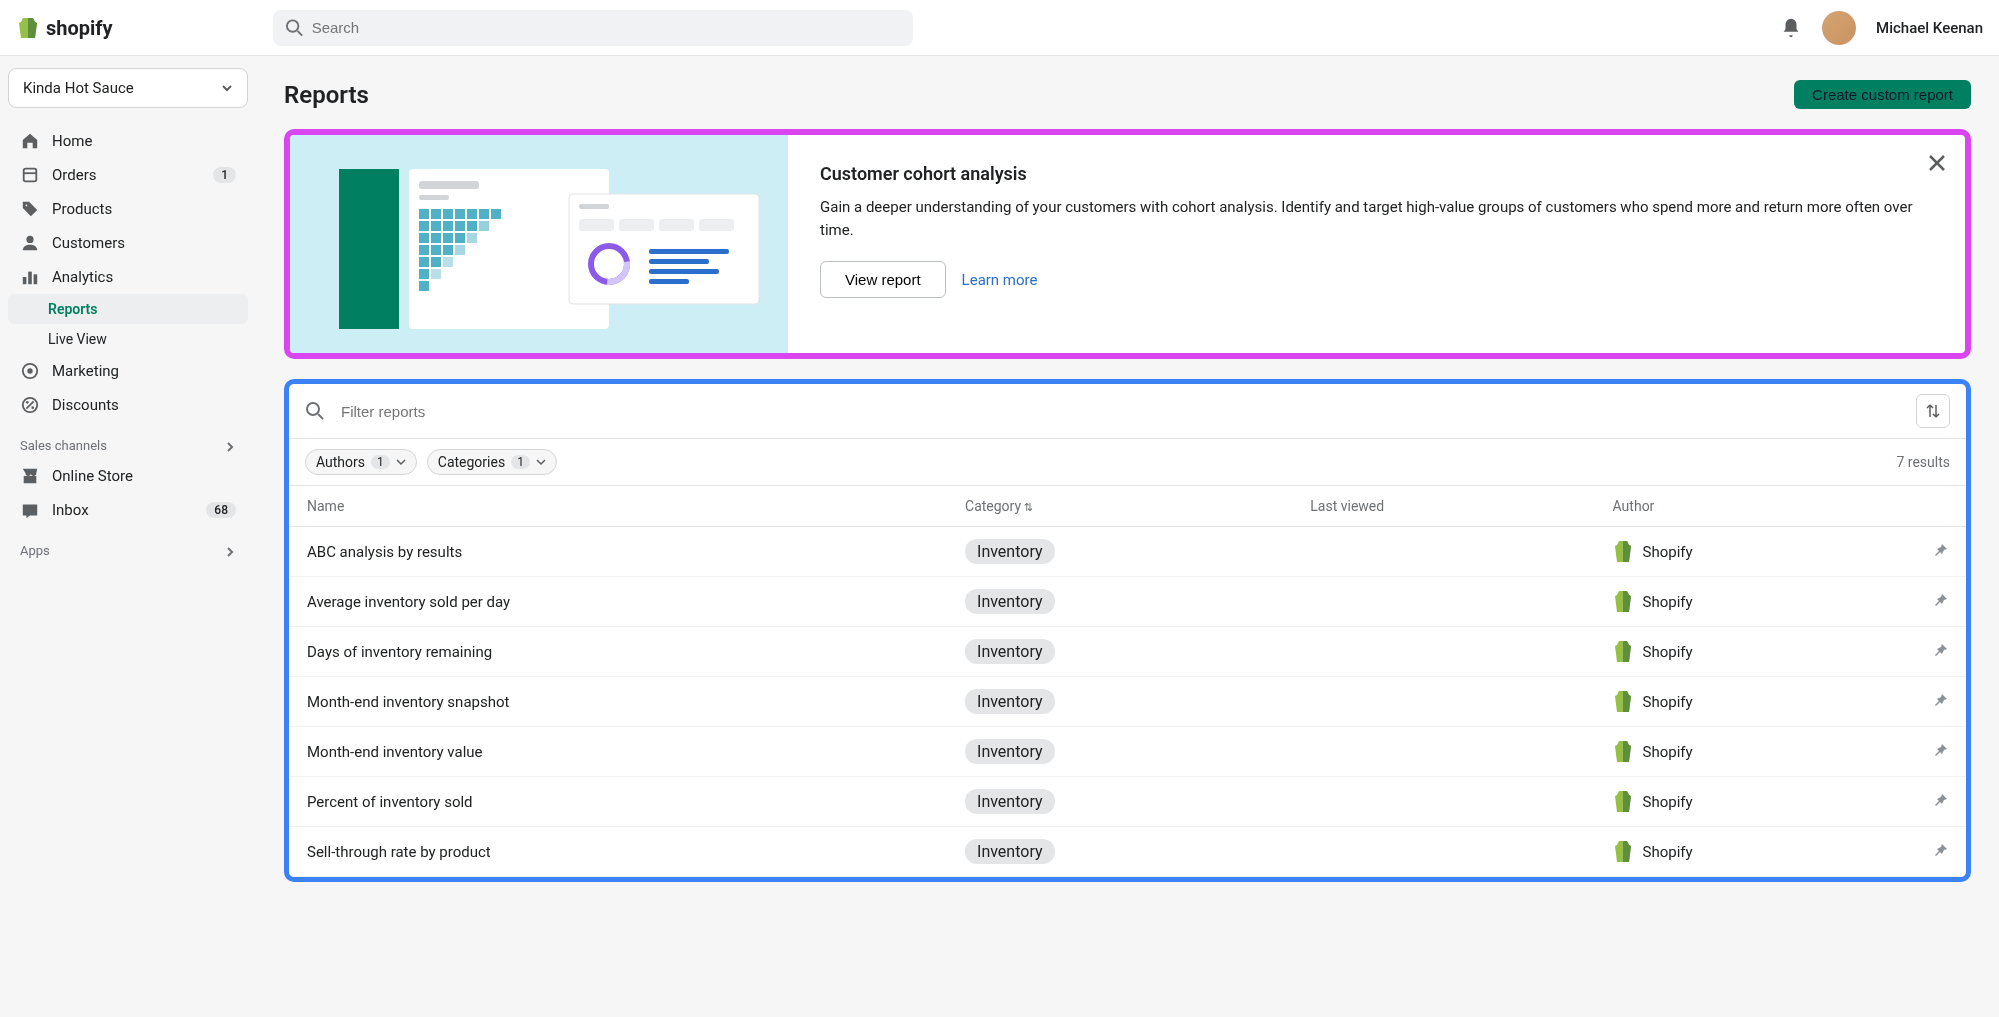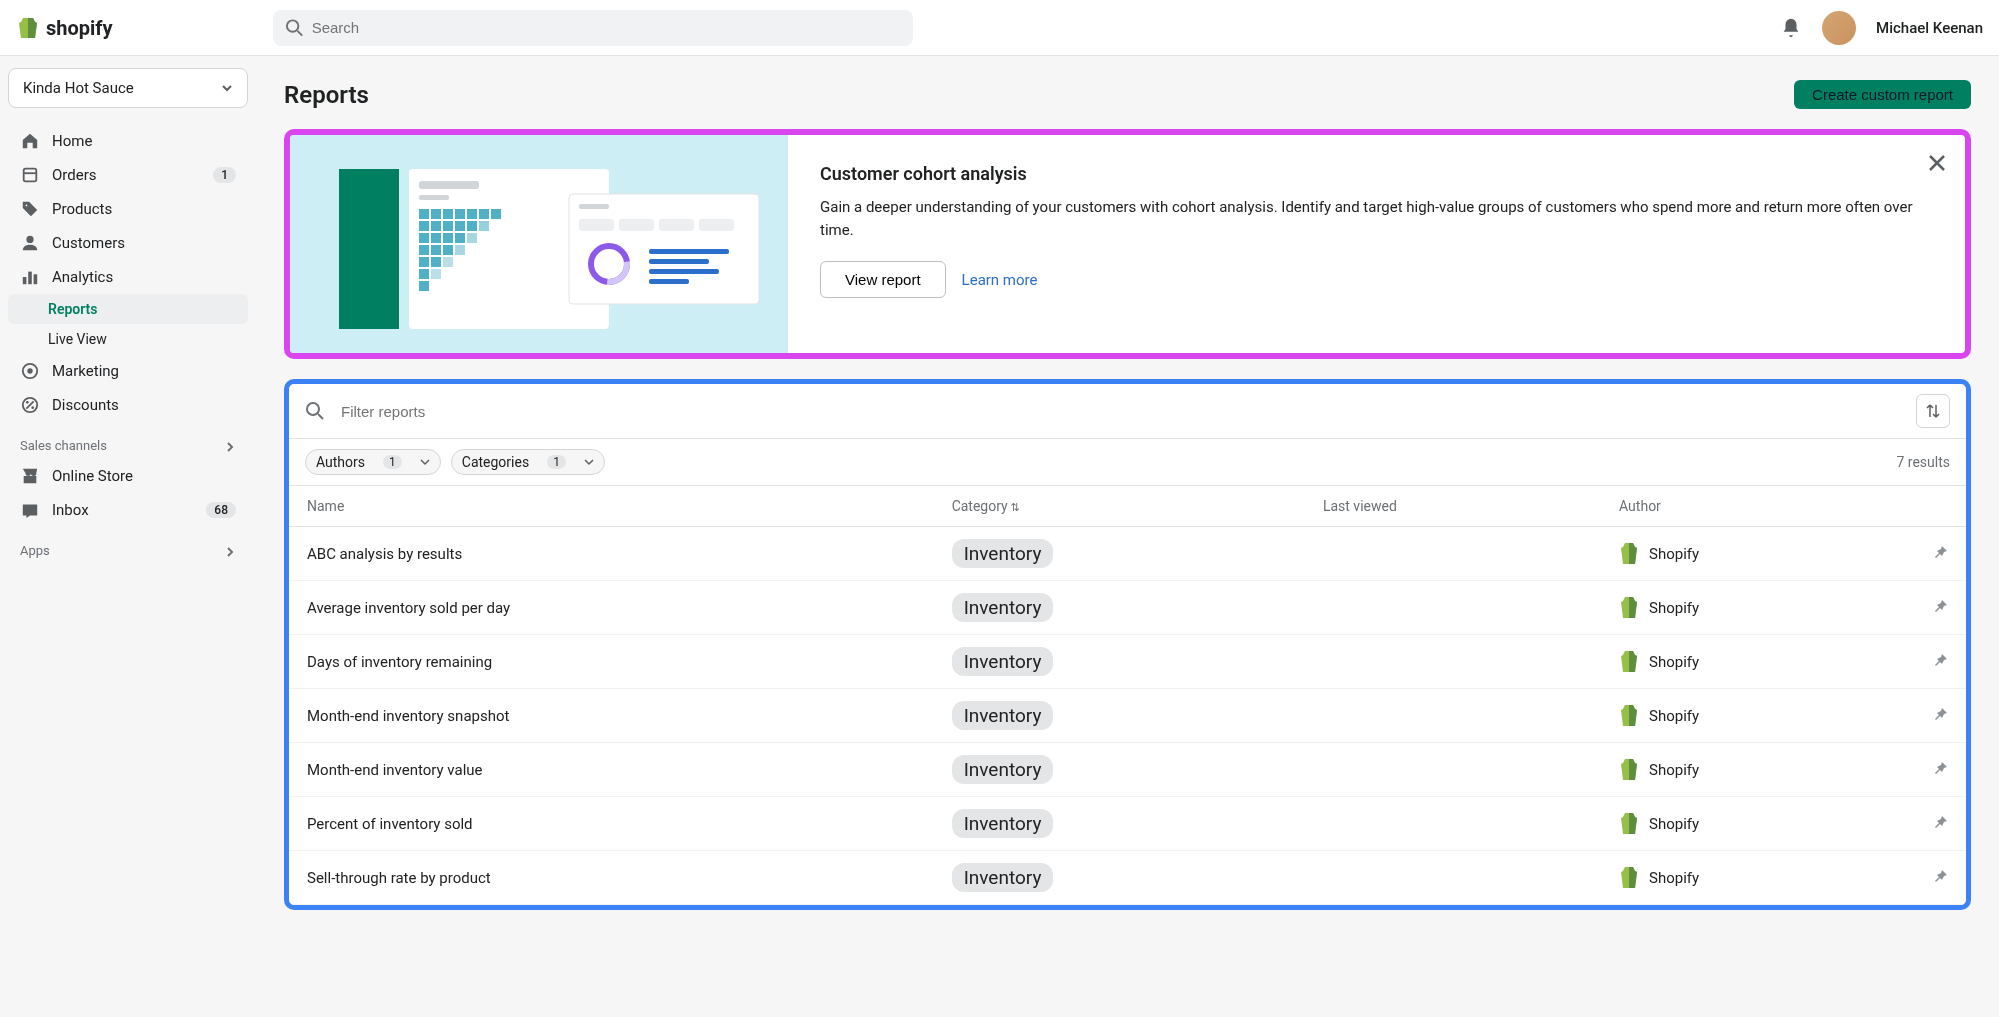--- a/index.html
+++ b/index.html
@@ -48,30 +48,30 @@
 .btn-secondary { background: #fff; border: 1px solid #babfc3; border-radius: 6px; padding: 9px 24px; font-size: 15px; cursor: pointer; }
 .link { color: #2c6ecb; font-size: 15px; cursor: pointer; }
 .close-x { position: absolute; top: 16px; right: 16px; cursor: pointer; color: #5c5f62; }
 
 
 .card { background: #fff; border-radius: 10px; border: 5px solid #3b82f6; overflow: hidden; }
 .filter-bar { display: flex; align-items: center; padding: 10px 16px; gap: 8px; border-bottom: 1px solid #e1e3e5; }
 .filter-input { flex: 1; border: none; outline: none; font-size: 15px; margin-left: 8px; }
 .sort-btn { width: 34px; height: 34px; border: 1px solid #d2d5d8; border-radius: 6px; display: flex; align-items: center; justify-content: center; cursor: pointer; }
 .chips-bar { display: flex; align-items: center; padding: 10px 16px; gap: 10px; border-bottom: 1px solid #e1e3e5; }
-.chip { background: #f6f6f7; border: 1px solid #d2d5d8; border-radius: 16px; padding: 4px 10px; display: flex; align-items: center; gap: 18px; font-size: 14px; cursor: pointer; justify-content: flex-end; }
+.chip { background: #f6f6f7; border: 1px solid #d2d5d8; border-radius: 16px; padding: 4px 10px; display: flex; align-items: center; gap: 6px; font-size: 14px; cursor: pointer; justify-content: flex-end; }
 .chip-count { background: #e4e5e7; border-radius: 8px; padding: 0 6px; font-size: 12px; }
 .results-count { margin-left: auto; font-size: 14px; color: #6d7175; }
 
 
 table { width: 100%; border-collapse: collapse; }
 th { text-align: left; padding: 12px 18px; font-size: 14px; font-weight: 400; color: #6d7175; border-bottom: 1px solid #e1e3e5; }
 th.sortable::after { content: " ⇅"; font-size: 11px; }
 td { padding: 12px 18px; font-size: 15px; border-bottom: 1px solid #f1f2f3; }
-.tag { background: #e4e5e7; border-radius: 12px; padding: 3px 12px; font-size: 19px; display: inline-block; }
+.tag { background: #e4e5e7; border-radius: 12px; padding: 3px 12px; font-size: 16px; display: inline-block; }
 .author-cell { display: flex; align-items: center; gap: 10px; }
 .shopify-badge { width: 20px; height: 22px; }
 .pin-icon { color: #8c9196; cursor: pointer; }
 </style>
 </head>
 <body>
 
 <div class="topbar">
   <div class="logo">
     <svg viewBox="0 0 24 24">

